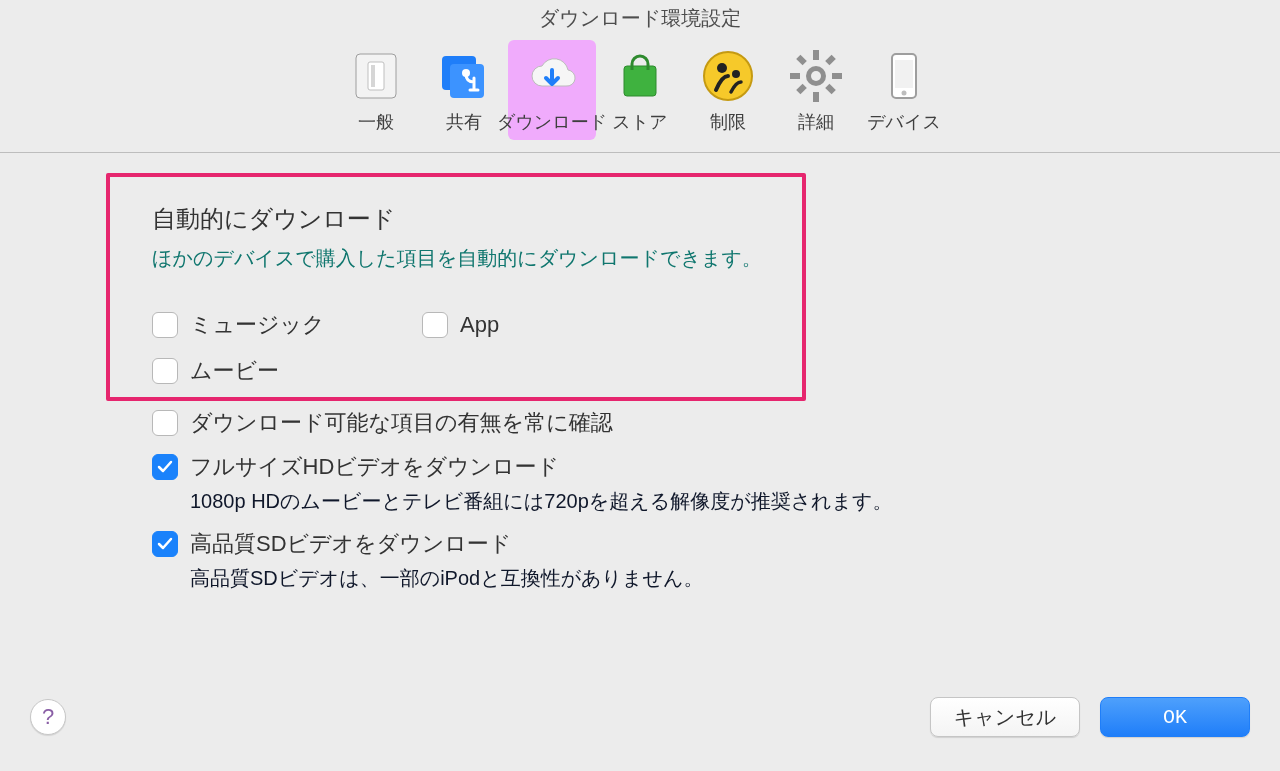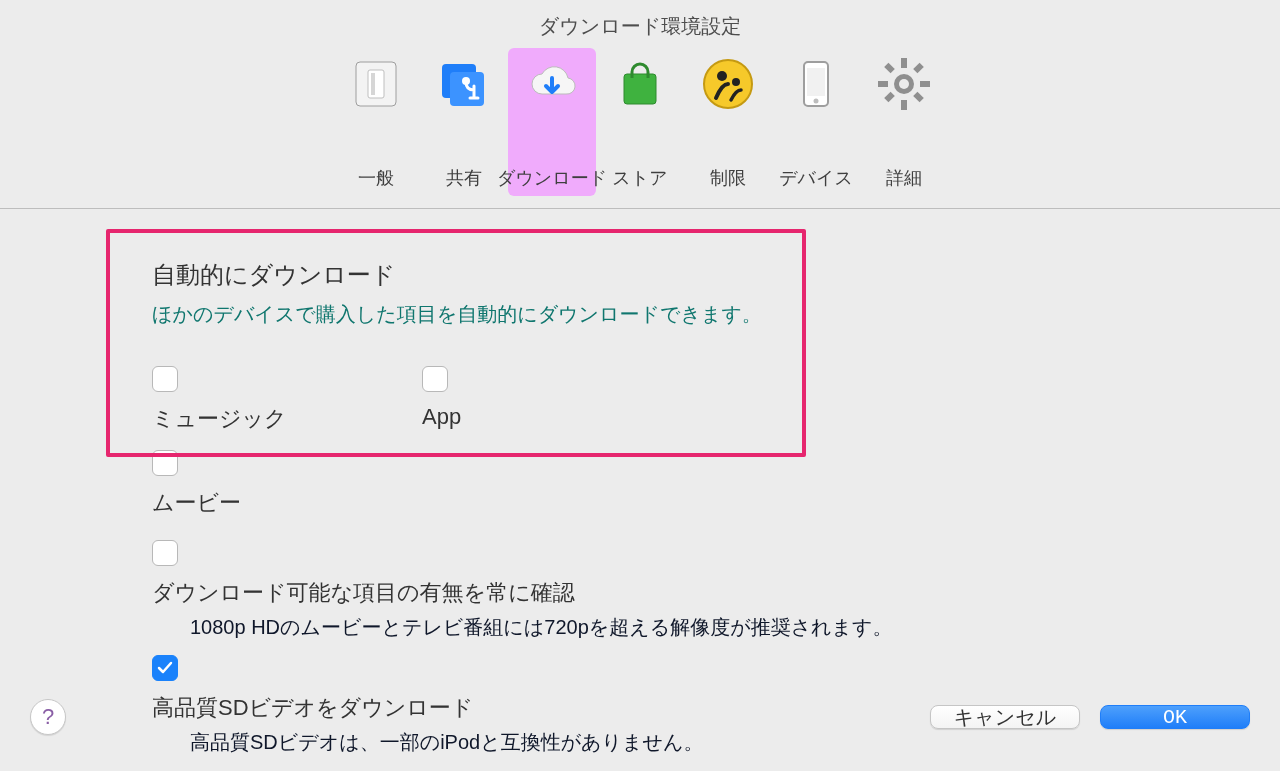--- a/index.html
+++ b/index.html
@@ -7,42 +7,41 @@
   width: 1280px;
   height: 771px;
   background: #ececec;
   font-family: -apple-system, "Helvetica Neue", Arial, sans-serif;
   font-size: 20px;
   color: #333;
   overflow: hidden;
 }
 .titlebar {
   text-align: center;
-  padding-top: 13px;
+  padding-top: 5px;
   font-size: 20px;
   color: #4d4d4d;
 }
 .toolbar {
   display: flex;
   justify-content: center;
   align-items: flex-end;
   gap: 0;
   padding: 8px 0 12px 0;
   border-bottom: 1px solid #bdbdbd;
 }
 .toolbar-item {
   display: flex;
   flex-direction: column;
   align-items: center;
   justify-content: flex-end;
   width: 88px;
   padding: 8px 4px 6px 4px;
   border-radius: 6px;
   cursor: default;
-  gap: 48px;
 }
 .toolbar-item.selected {
   background: #f0abfc;
 }
 .toolbar-icon {
   width: 56px;
   height: 56px;
   display: flex;
   align-items: center;
   justify-content: center;
@@ -83,23 +82,23 @@
 }
 .auto-options {
   margin-top: 32px;
   display: grid;
   grid-template-columns: 270px 270px;
   row-gap: 10px;
   column-gap: 0;
 }
 .check-row {
   display: flex;
+  align-items: center;
   gap: 12px;
   margin-top: 6px;
-  flex-direction: column;
 }
 .checkbox {
   width: 26px;
   height: 26px;
   border: 1px solid #b8b8b8;
   border-radius: 6px;
   background: #fff;
   display: inline-flex;
   align-items: center;
   justify-content: center;
@@ -137,21 +136,21 @@
   display: flex;
   align-items: center;
   justify-content: center;
   font-size: 22px;
   color: #8a5fa6;
   box-shadow: 0 1px 1px rgba(0,0,0,0.1);
 }
 .footer-spacer { flex: 1; }
 .btn {
   min-width: 150px;
-  height: 24px;
+  height: 40px;
   border-radius: 8px;
   font-size: 20px;
   display: inline-flex;
   align-items: center;
   justify-content: center;
   margin-left: 20px;
   border: 1px solid #c5c5c5;
   background: linear-gradient(#fff,#f4f4f4);
   box-shadow: 0 1px 1px rgba(0,0,0,0.12);
 }
@@ -216,31 +215,20 @@
     <div class="toolbar-icon">
       <svg viewBox="0 0 56 56">
           <circle cx="28" cy="28" r="24" fill="#f6c92a" stroke="#c59a12" stroke-width="2"></circle>
           <circle cx="22" cy="20" r="5" fill="#222"></circle>
           <path d="M16 42 q6 -14 12 -14" stroke="#222" stroke-width="4" fill="none" stroke-linecap="round"></path>
           <circle cx="36" cy="26" r="4" fill="#222"></circle>
           <path d="M31 44 q5 -10 10 -10" stroke="#222" stroke-width="3.5" fill="none" stroke-linecap="round"></path>
         </svg>
     </div>
     <div class="toolbar-label">制限</div>
-  </div>
-
-  <div class="toolbar-item">
-    <div class="toolbar-icon">
-      <svg viewBox="0 0 56 56">
-          <rect x="16" y="6" width="24" height="44" rx="4" fill="#fff" stroke="#9e9e9e" stroke-width="2"></rect>
-          <rect x="19" y="12" width="18" height="28" fill="#f1f1f1"></rect>
-          <circle cx="28" cy="45" r="2.5" fill="#bdbdbd"></circle>
-        </svg>
-    </div>
-    <div class="toolbar-label">デバイス</div>
   </div>
 
   <div class="toolbar-item">
     <div class="toolbar-icon">
       <svg viewBox="0 0 56 56">
           <circle cx="28" cy="28" r="10" fill="#8f8f8f"></circle>
           <g fill="#8f8f8f">
             <rect x="25" y="2" width="6" height="10"></rect>
             <rect x="25" y="44" width="6" height="10"></rect>
             <rect x="2" y="25" width="10" height="6"></rect>
@@ -248,20 +236,31 @@
             <rect x="9" y="9" width="9" height="6" transform="rotate(45 13.5 12)"></rect>
             <rect x="38" y="38" width="9" height="6" transform="rotate(45 42.5 41)"></rect>
             <rect x="38" y="9" width="9" height="6" transform="rotate(-45 42.5 12)"></rect>
             <rect x="9" y="38" width="9" height="6" transform="rotate(-45 13.5 41)"></rect>
           </g>
           <circle cx="28" cy="28" r="5" fill="#ececec"></circle>
         </svg>
     </div>
     <div class="toolbar-label">詳細</div>
   </div>
+
+  <div class="toolbar-item">
+    <div class="toolbar-icon">
+      <svg viewBox="0 0 56 56">
+          <rect x="16" y="6" width="24" height="44" rx="4" fill="#fff" stroke="#9e9e9e" stroke-width="2"></rect>
+          <rect x="19" y="12" width="18" height="28" fill="#f1f1f1"></rect>
+          <circle cx="28" cy="45" r="2.5" fill="#bdbdbd"></circle>
+        </svg>
+    </div>
+    <div class="toolbar-label">デバイス</div>
+  </div>
 </div>
 
 <div class="content">
   <div class="highlight-box"></div>
 
   <div class="section">
     <div class="auto-title">自動的にダウンロード</div>
     <div class="auto-subtitle">ほかのデバイスで購入した項目を自動的にダウンロードできます。</div>
 
     <div class="auto-options">
@@ -278,20 +277,28 @@
         <span class="opt-label">ムービー</span>
       </div>
     </div>
 
     <div class="below-section">
       <div class="check-row">
         <span class="checkbox"></span>
         <span class="opt-label">ダウンロード可能な項目の有無を常に確認</span>
       </div>
 
+      <div class="check-row">
+        <span class="checkbox checked">
+            <svg viewBox="0 0 18 18">
+              <path d="M3 9 l4 4 l8 -9" stroke="#fff" stroke-width="2.5" fill="none" stroke-linecap="round" stroke-linejoin="round"></path>
+            </svg>
+          </span>
+        <span class="opt-label">フルサイズHDビデオをダウンロード</span>
+      </div>
       <div class="hint">1080p HDのムービーとテレビ番組には720pを超える解像度が推奨されます。</div>
 
       <div class="check-row">
         <span class="checkbox checked">
             <svg viewBox="0 0 18 18">
               <path d="M3 9 l4 4 l8 -9" stroke="#fff" stroke-width="2.5" fill="none" stroke-linecap="round" stroke-linejoin="round"></path>
             </svg>
           </span>
         <span class="opt-label">高品質SDビデオをダウンロード</span>
       </div>

